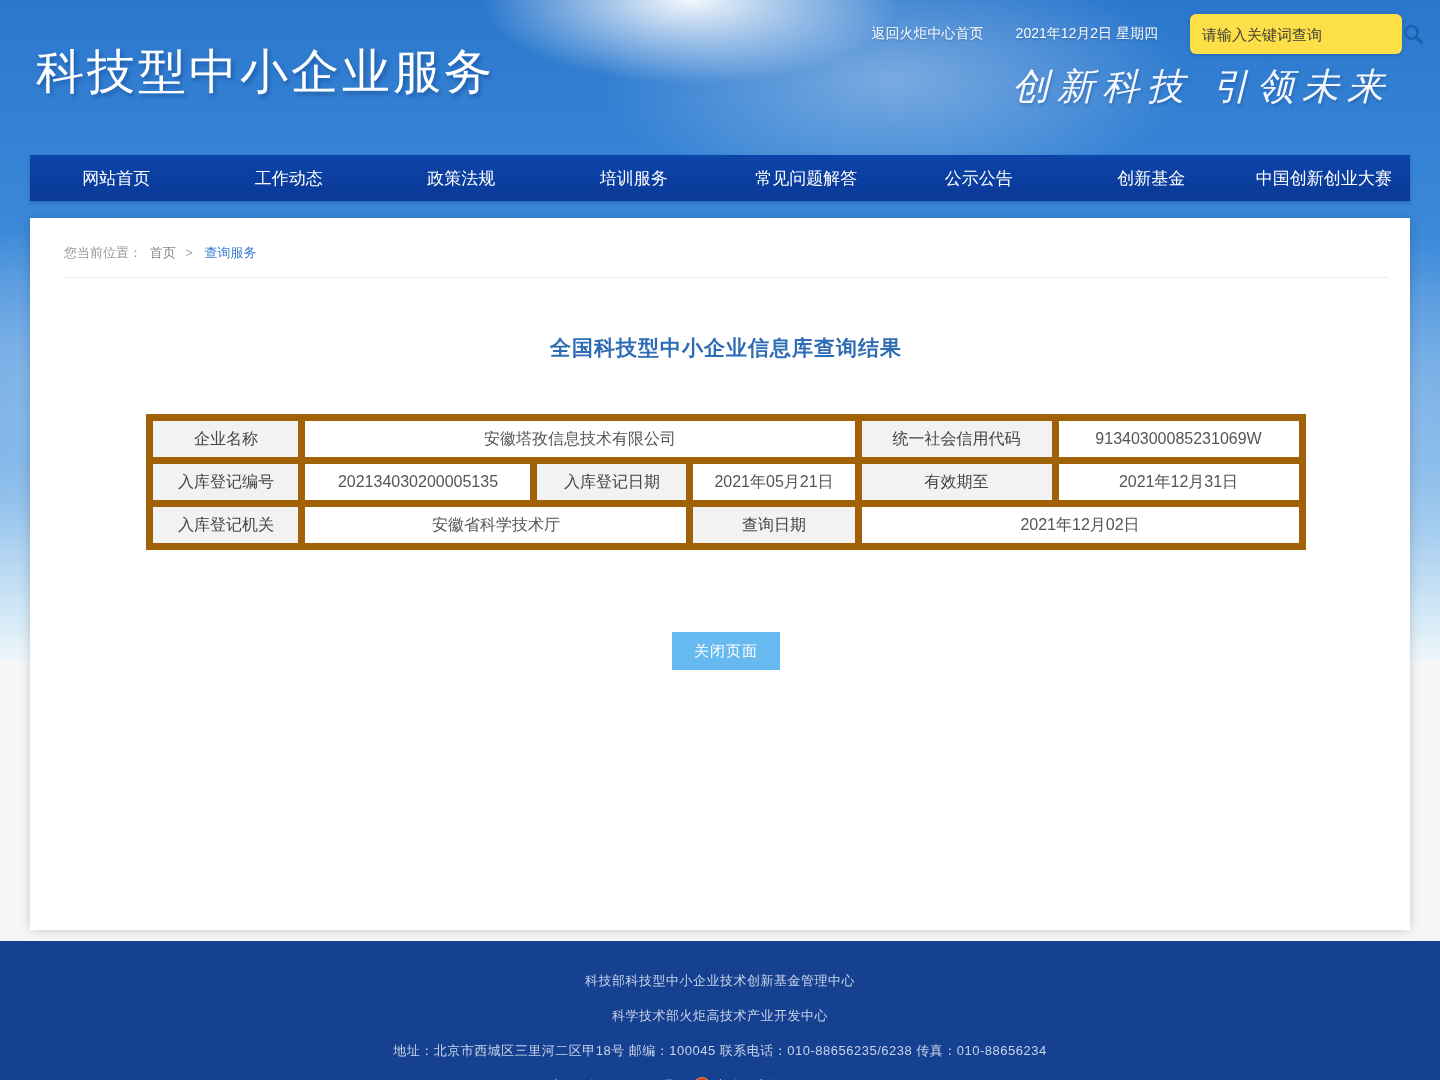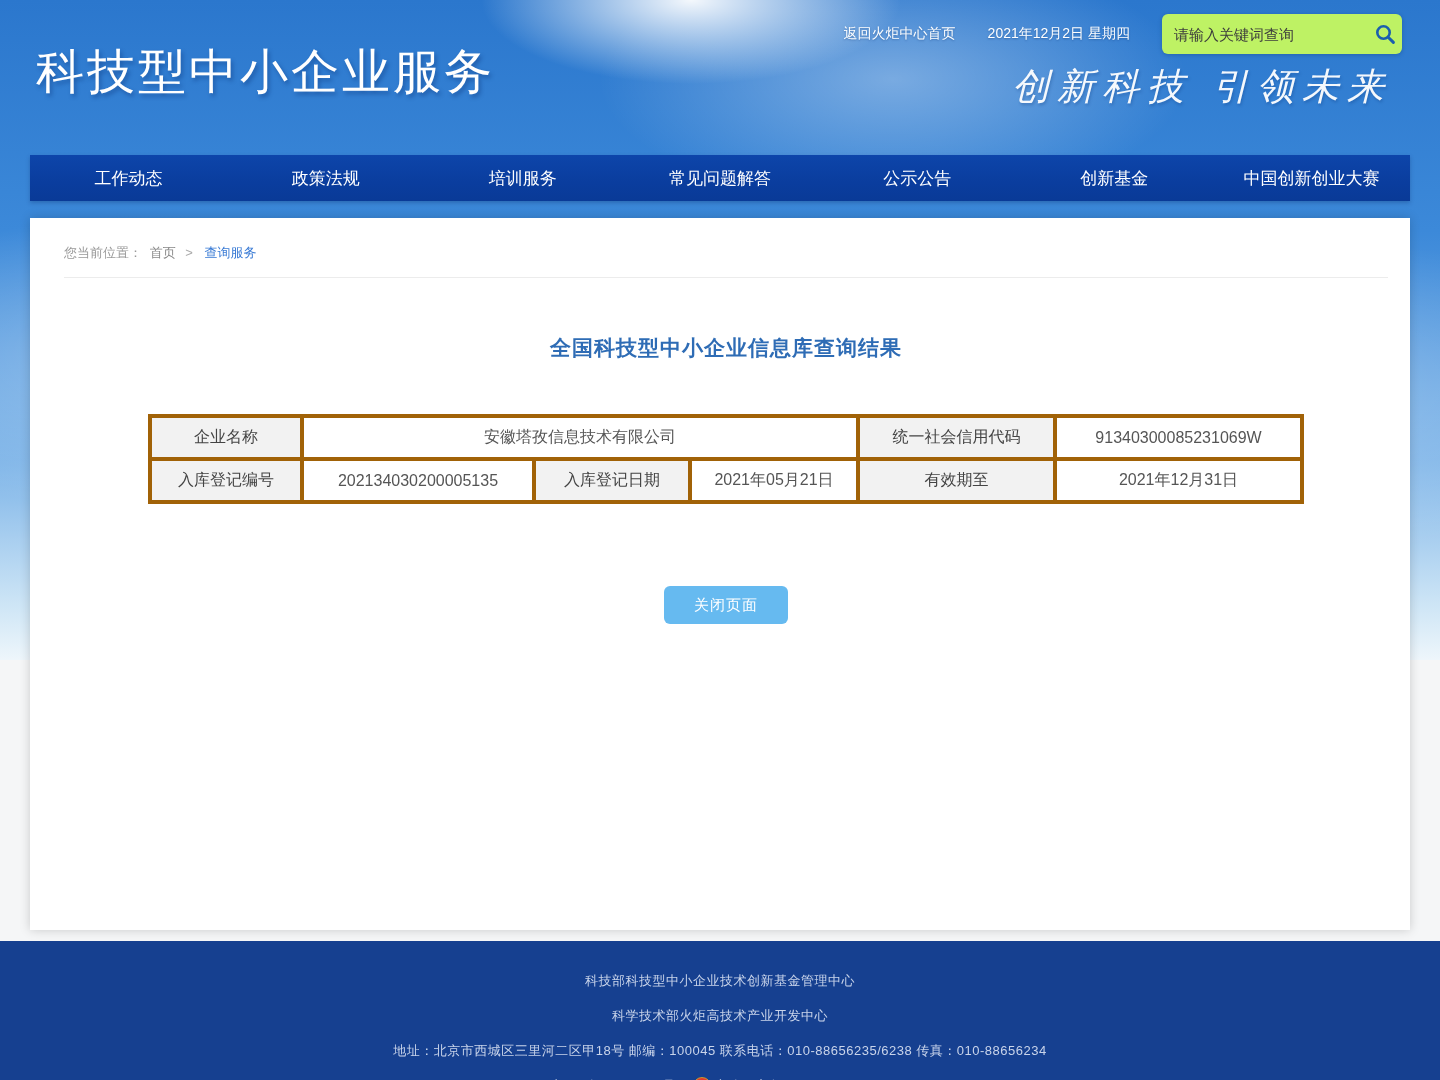--- a/index.html
+++ b/index.html
@@ -21,21 +21,21 @@
       linear-gradient(180deg, #2b77cd 0%, #3c89d9 35%, #7db4e8 70%, #cfe6f6 92%, #eef6fb 100%);
   }
   
   .topbar {
     position:absolute; top:14px; right:38px; height:40px;
     display:flex; align-items:center; gap:32px;
   }
   .topbar .txt { color:#ffffff; font-size:14px; text-shadow:0 1px 2px rgba(0,40,100,.35); white-space:nowrap; }
   .topbar a.txt { text-decoration:none; cursor:pointer; }
   .search-box {
-    width:240px; height:40px; background:#bef264; border-radius:6px;
+    width:212px; height:40px; background:#fde047; border-radius:6px;
     display:flex; align-items:center; padding:0 24px 0 12px;
     box-shadow:0 1px 4px rgba(0,30,80,.25);
   }
   .search-box input {
     flex:1; border:none; outline:none; font-size:15px; color:#333;
     font-family:"Liberation Sans","DejaVu Sans",sans-serif; background:transparent;
   }
   .search-box input::placeholder { color:#3c3c3c; opacity:1; }
   .search-btn { border:none; background:none; cursor:pointer; width:30px; height:30px; display:flex; align-items:center; justify-content:center; }
   
@@ -78,27 +78,27 @@
   .breadcrumb .current { color:#3a7bd5; text-decoration:none; cursor:pointer; margin-left:6px; }
   .result-title {
     margin-top:56px; text-align:center;
     color:#2e6cb5; font-size:21px; font-weight:bold; letter-spacing:1px;
   }
   table.result {
     margin:52px auto 0; border-collapse:collapse; width:1152px;
     font-size:16px; color:#555; table-layout:fixed;
   }
   table.result td {
-    border:4px solid #a16207; height:43px; text-align:center;
+    border:7px solid #a16207; height:43px; text-align:center;
     padding:0 8px; overflow:hidden; white-space:nowrap;
   }
   td.lbl { background:#f2f2f2; color:#444; }
   .close-btn {
-    display:block; margin:82px auto 0; width:124px; height:38px;
-    background:#66baf0; color:#ffffff; border:none; border-radius:6px;
+    display:block; margin:82px auto 0; width:108px; height:38px;
+    background:#66baf0; color:#ffffff; border:none; border-radius:0;
     font-size:15px; cursor:pointer; letter-spacing:1px;
     font-family:"Liberation Sans","DejaVu Sans",sans-serif;
   }
   
   .footer {
     position:absolute; top:941px; left:0; width:1440px; height:160px;
     background:#164090; text-align:center; color:#c9d4ea; font-size:13px;
     padding-top:31px;
   }
   .footer .line { margin-bottom:17px; letter-spacing:.5px; }
@@ -127,20 +127,21 @@
         </svg>
       </span>
     </button>
   </div>
 </div>
 
 <div class="logo">科技型中小企业服务</div>
 <div class="slogan">创新科技 引领未来</div>
 
 <div class="navbar">
+  <div class="nav-item">网站首页</div>
   <div class="nav-item">工作动态</div>
   <div class="nav-item">政策法规</div>
   <div class="nav-item">培训服务</div>
   <div class="nav-item">常见问题解答</div>
   <div class="nav-item">公示公告</div>
   <div class="nav-item">创新基金</div>
   <div class="nav-item">中国创新创业大赛</div>
 </div>
 
 <div class="content-box">
@@ -170,20 +171,26 @@
       <td>91340300085231069W</td>
     </tr>
     <tr>
       <td class="lbl">入库登记编号</td>
       <td>202134030200005135</td>
       <td class="lbl">入库登记日期</td>
       <td>2021年05月21日</td>
       <td class="lbl">有效期至</td>
       <td>2021年12月31日</td>
     </tr>
+    <tr>
+      <td class="lbl">入库登记机关</td>
+      <td colspan="2">安徽省科学技术厅</td>
+      <td class="lbl">查询日期</td>
+      <td colspan="2">2021年12月02日</td>
+    </tr>
   </tbody>
     </table>
 
   <button class="close-btn">关闭页面</button>
 </div>
 
 <div class="footer">
   <div class="line">科技部科技型中小企业技术创新基金管理中心</div>
   <div class="line">科学技术部火炬高技术产业开发中心</div>
   <div class="line">地址：北京市西城区三里河二区甲18号 邮编：100045 联系电话：010-88656235/6238 传真：010-88656234</div>

